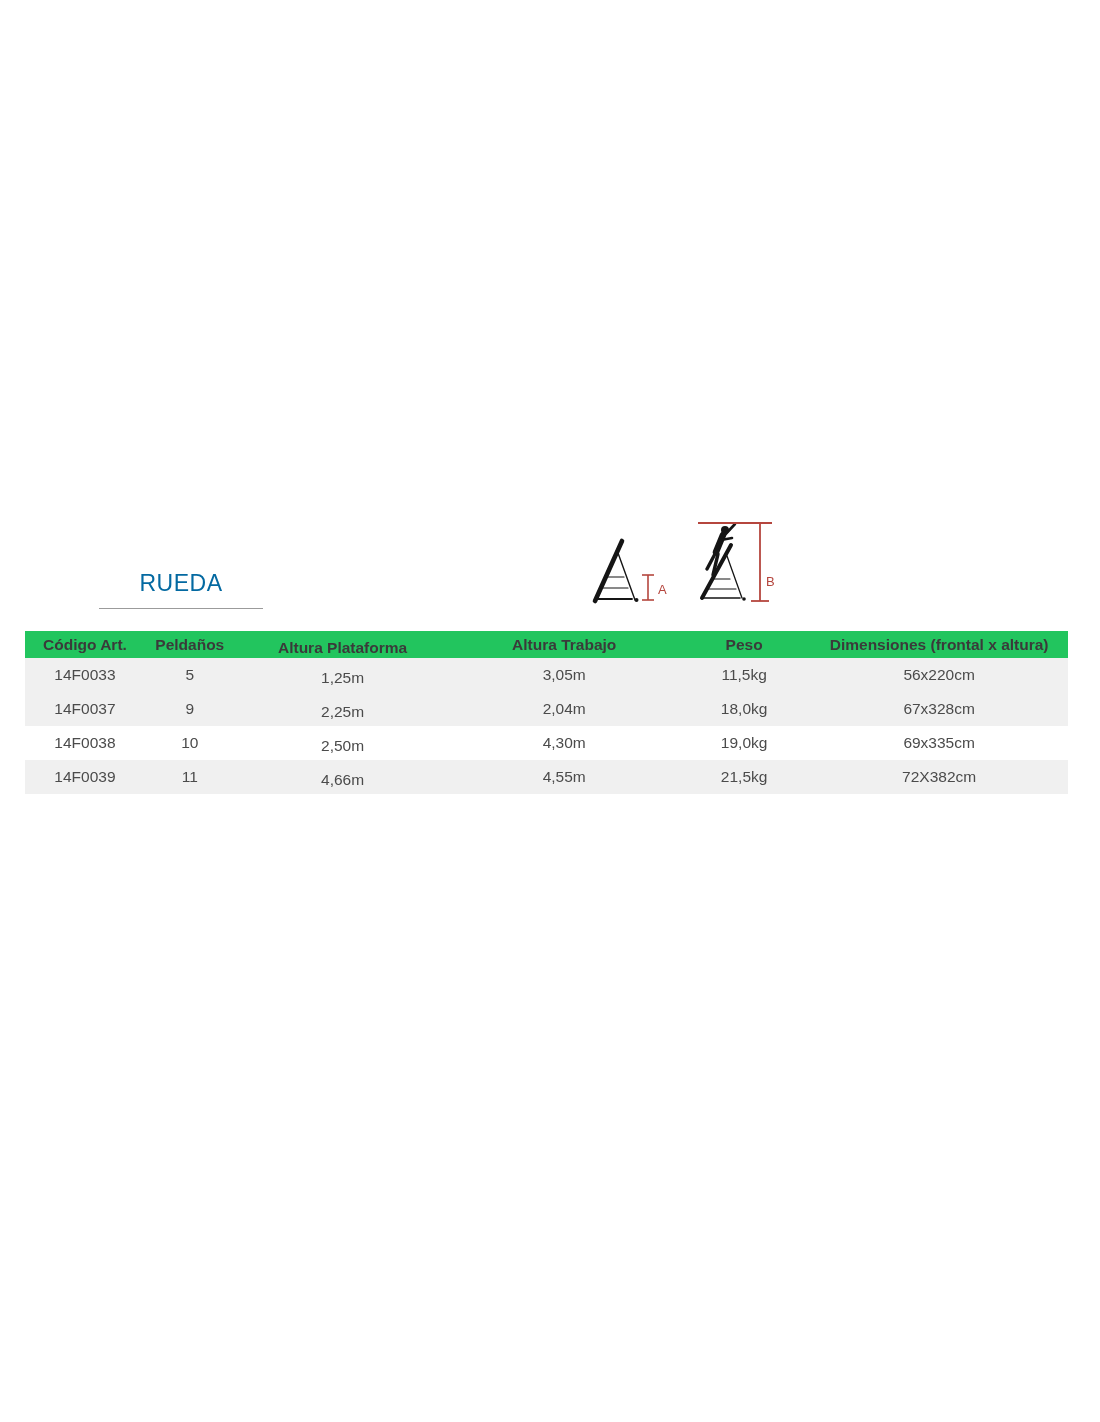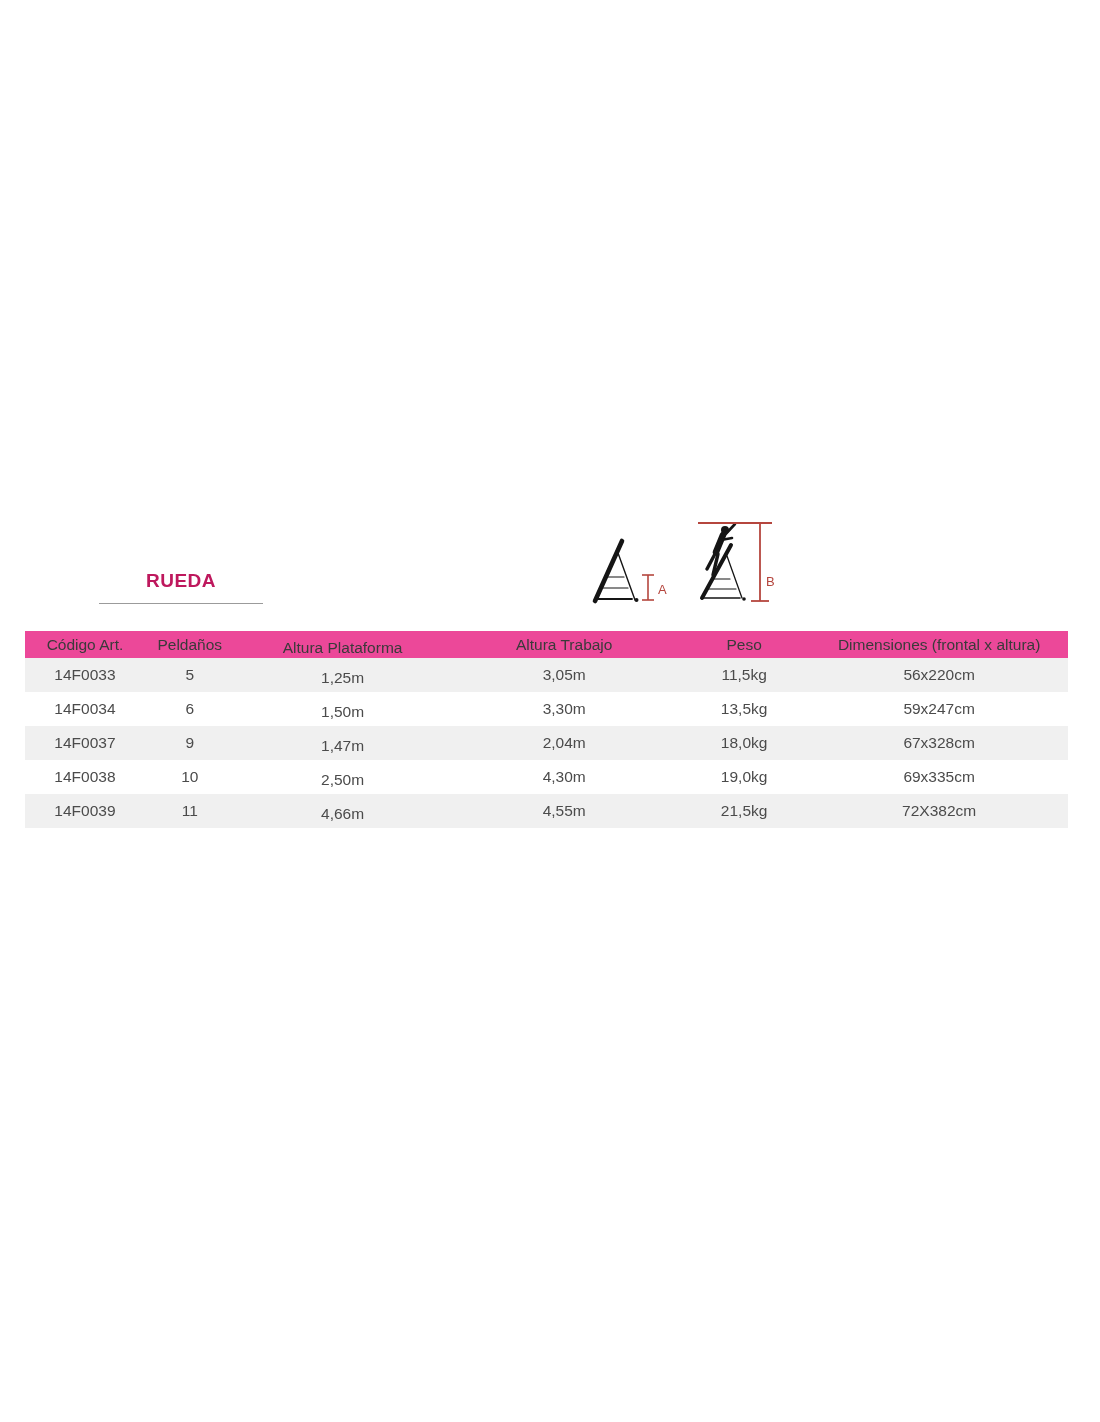--- a/index.html
+++ b/index.html
@@ -16,29 +16,29 @@
   .blkfill{fill:#151515;stroke:none;}
   .red-line{stroke:var(--accent,#b5463e);fill:none;stroke-linecap:butt;}
   .red-text{fill:var(--accent,#b5463e);font-family:"Liberation Sans",sans-serif;font-size:13px;}
   
   .title-wrap{
     position:absolute;left:99px;top:570px;width:164px;
     text-align:center;padding-bottom:11px;
     border-bottom:1px solid #9b9b9b;
   }
   .title{
-    font-size:19px;font-weight:bold;color:#be185d;letter-spacing:0.5px;
+    font-size:23px;font-weight:normal;color:#0369a1;letter-spacing:0.5px;
   }
   
   .spec-table{
     position:absolute;left:25px;top:631px;width:1043px;
     font-size:15.5px;color:#4b4b4b;
   }
   .tr{display:flex;align-items:center;height:34px;}
-  .tr.thead{height:27px;font-weight:normal;color:#3a3a3a;background:#ec4899;}
+  .tr.thead{height:27px;font-weight:bold;color:#3a3a3a;background:#22c55e;}
   .tr.stripe{background:var(--stripe,#f0f0f0);}
   .td{text-align:center;overflow:hidden;white-space:nowrap;}
   .c1{width:11.5%;}
   .c2{width:8.6%;}
   .c3{width:20.7%;margin-top:6px;}
   .c4{width:21.8%;}
   .c5{width:12.7%;}
   .c6{width:24.7%;}
 </style>
 </head>
@@ -104,32 +104,24 @@
     </div>
 
     <div class="tr stripe">
       <div class="td c1">14F0033</div>
       <div class="td c2">5</div>
       <div class="td c3">1,25m</div>
       <div class="td c4">3,05m</div>
       <div class="td c5">11,5kg</div>
       <div class="td c6">56x220cm</div>
     </div>
-    <div class="tr">
-      <div class="td c1">14F0034</div>
-      <div class="td c2">6</div>
-      <div class="td c3">1,50m</div>
-      <div class="td c4">3,30m</div>
-      <div class="td c5">13,5kg</div>
-      <div class="td c6">59x247cm</div>
-    </div>
     <div class="tr stripe">
       <div class="td c1">14F0037</div>
       <div class="td c2">9</div>
-      <div class="td c3">1,47m</div>
+      <div class="td c3">2,25m</div>
       <div class="td c4">2,04m</div>
       <div class="td c5">18,0kg</div>
       <div class="td c6">67x328cm</div>
     </div>
     <div class="tr">
       <div class="td c1">14F0038</div>
       <div class="td c2">10</div>
       <div class="td c3">2,50m</div>
       <div class="td c4">4,30m</div>
       <div class="td c5">19,0kg</div>

